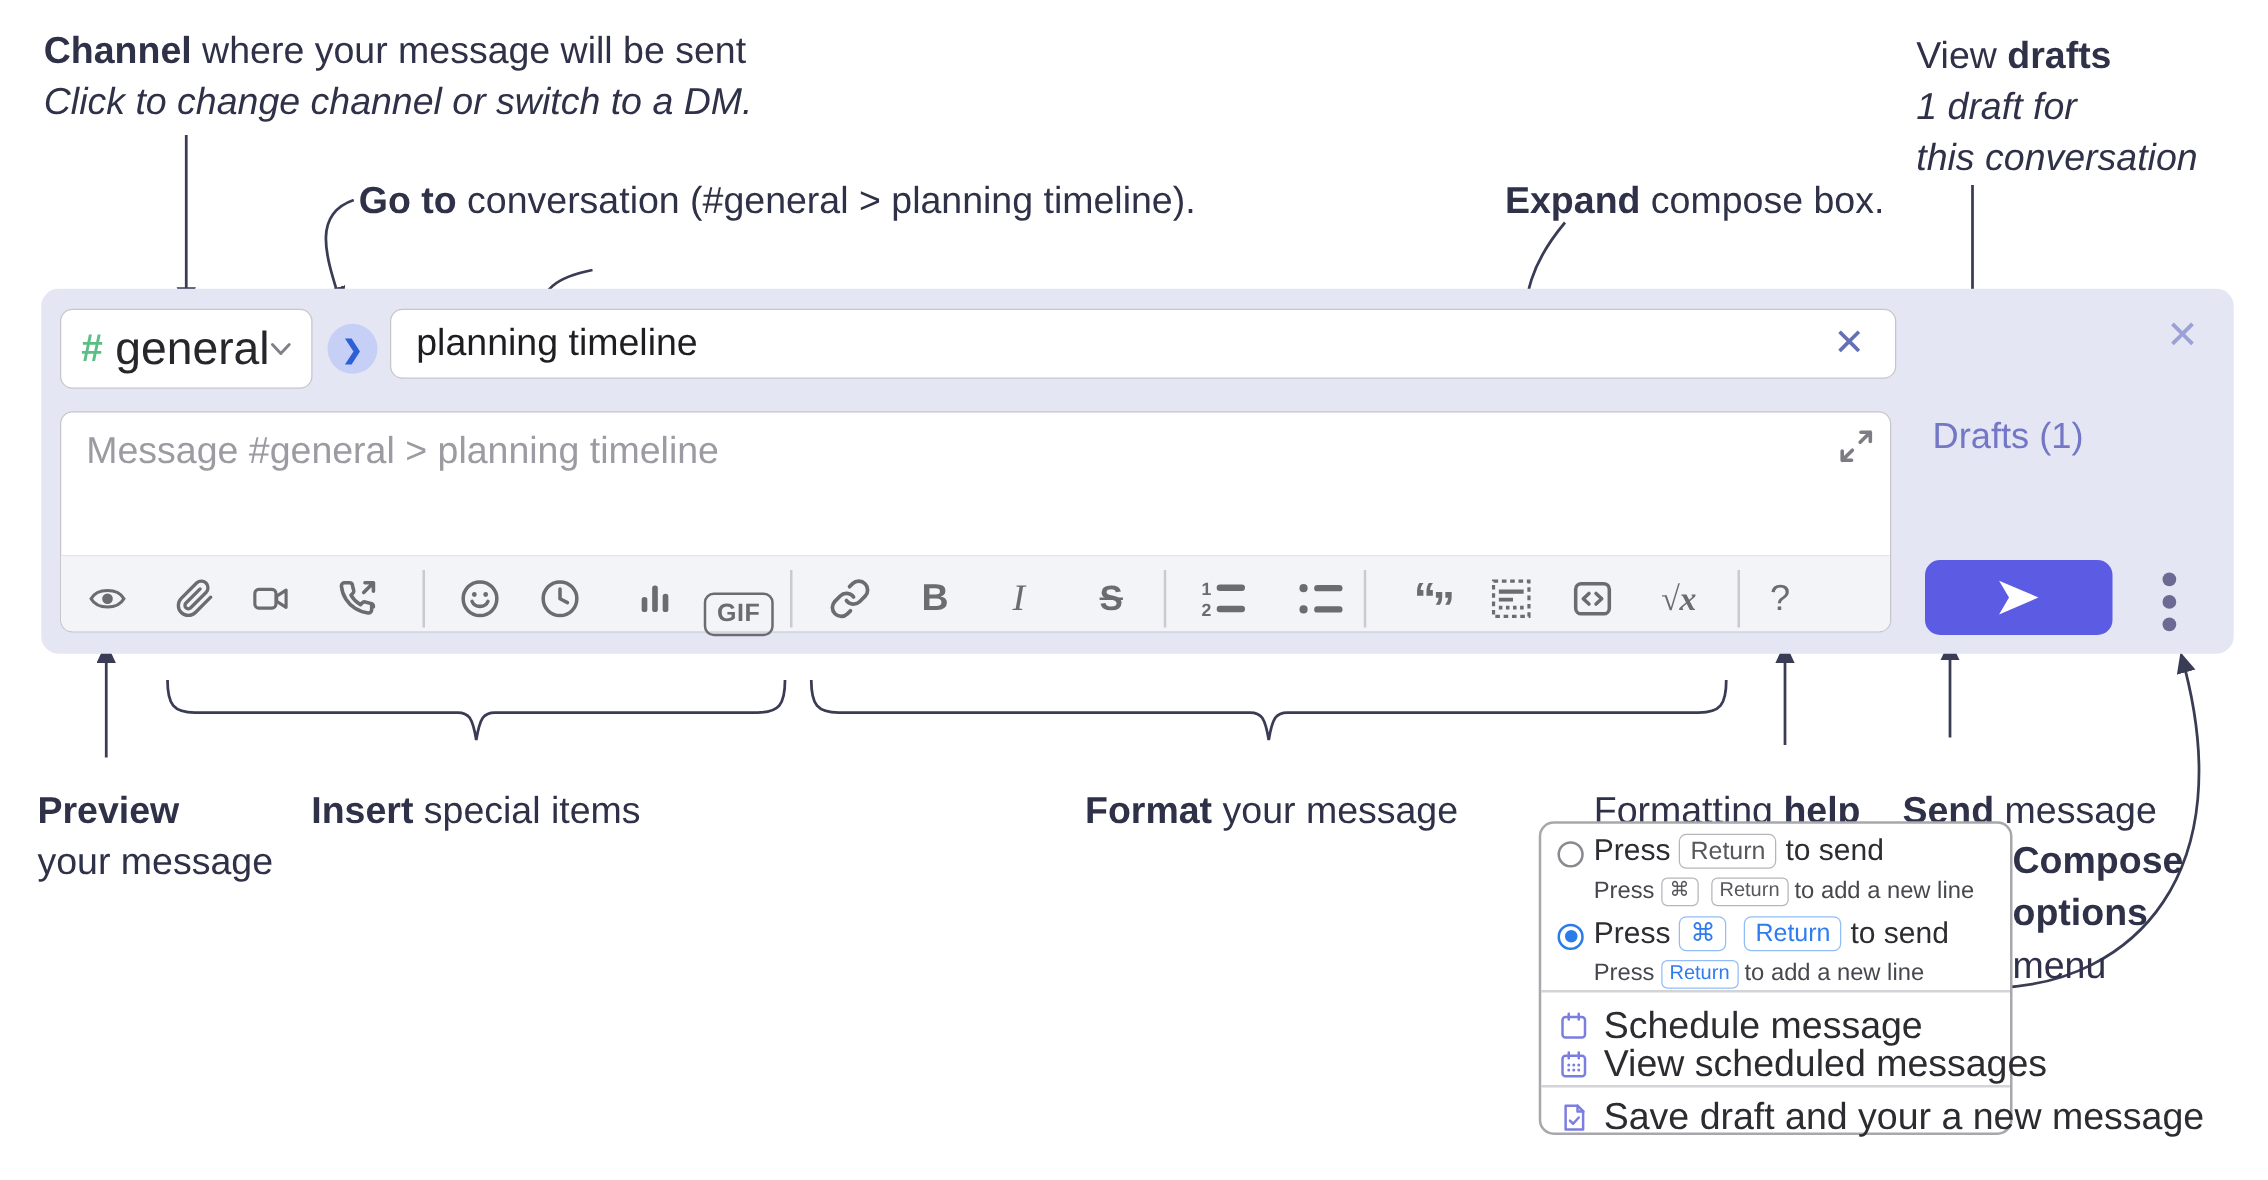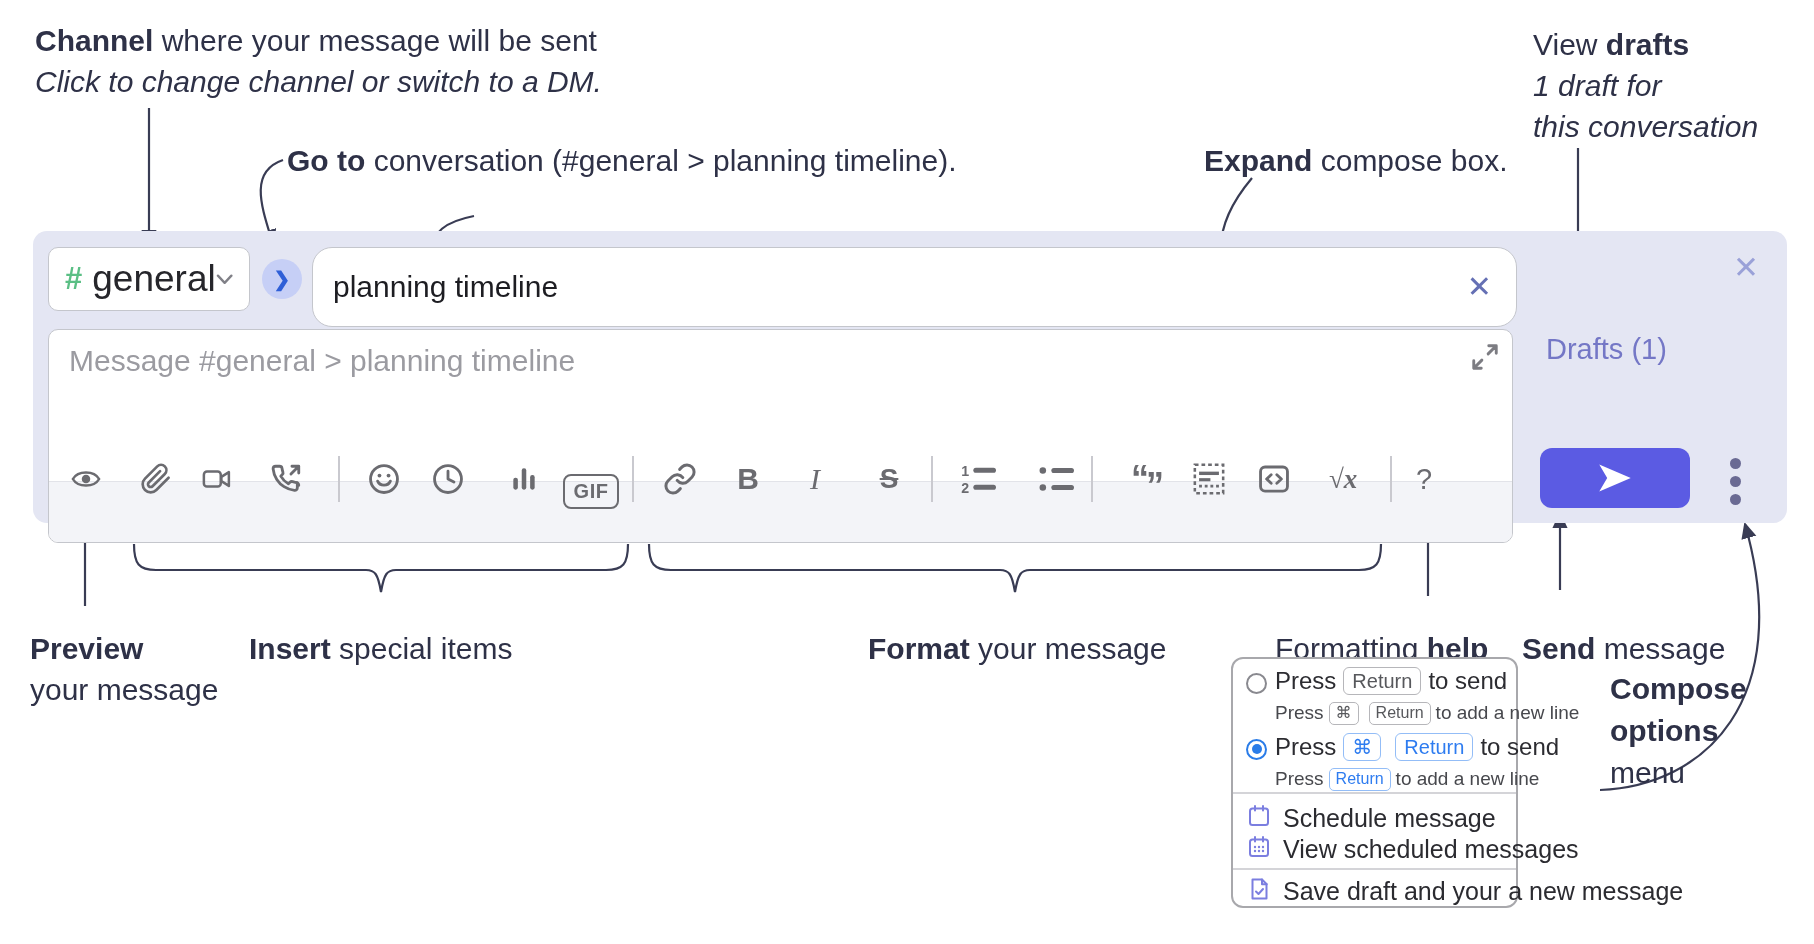--- a/index.html
+++ b/index.html
@@ -19,28 +19,28 @@
     background:#e4e6f3;border-radius:14px;}
 
   .pill{position:absolute;left:15px;top:16px;width:202px;height:64px;background:#fff;
     border:1.5px solid #c4c6cc;border-radius:10px;display:flex;align-items:center;
     padding:0 16px;box-sizing:border-box;cursor:pointer;}
   .pill .hash{color:#5bbf85;font-weight:700;font-size:31px;margin-right:10px;}
   .pill .chan{font-size:37px;color:#26262b;flex:1;}
   .goto{position:absolute;left:229px;top:28px;width:40px;height:40px;border-radius:50%;
     background:#c6cff6;display:flex;align-items:center;justify-content:center;}
   .goto span{color:#2f5fd7;font-weight:700;font-size:20px;}
-  .topic{position:absolute;left:279px;top:16px;width:1205px;height:80px;background:#fff;
-    border:1.5px solid #c4c6cc;border-radius:20px;box-sizing:border-box;
+  .topic{position:absolute;left:279px;top:16px;width:1205px;height:56px;background:#fff;
+    border:1.5px solid #c4c6cc;border-radius:10px;box-sizing:border-box;
     display:flex;align-items:center;padding:0 24px 0 20px;}
   .topic .val{font-size:30px;color:#1d1d22;flex:1;}
   .xclear{color:#6570b4;font-size:30px;line-height:1;cursor:pointer;}
   .xclose{position:absolute;left:1700px;top:18px;color:#9aa1d8;font-size:31px;cursor:pointer;}
 
-  .msgbox{position:absolute;left:15px;top:98px;width:1465px;height:214px;background:#fff;
+  .msgbox{position:absolute;left:15px;top:98px;width:1465px;height:177px;background:#fff;
     border:1.5px solid #c4c6cc;border-radius:10px;box-sizing:border-box;}
   .ph{position:absolute;left:20px;top:14px;font-size:30px;color:#9b9ba1;}
   .expand{position:absolute;right:12px;top:12px;color:#7c7c82;}
 
   .toolbar{position:absolute;left:0;right:0;bottom:0;height:60px;background:#f3f4f8;
     border-top:1px solid #e2e3e9;border-radius:0 0 9px 9px;}
   .ti{position:absolute;top:129px;width:44px;height:40px;display:flex;align-items:center;
     justify-content:center;color:#6b6b70;cursor:pointer;}
   .tdiv{position:absolute;top:126px;width:2px;height:46px;background:#c9c9cf;}
   .tb-b{font-size:30px;font-weight:700;}
@@ -53,38 +53,38 @@
   .quote-icn{font-size:36px;font-weight:700;letter-spacing:-3px;}
   .quote-icn .q2{position:relative;top:7px;}
 
   .drafts{position:absolute;left:1546px;top:333px;font-size:29px;color:#7477c6;cursor:pointer;}
   .sendbtn{position:absolute;left:1540px;top:448px;width:150px;height:60px;border-radius:12px;
     background:#5b5be3;display:flex;align-items:center;justify-content:center;cursor:pointer;}
   .dots{position:absolute;left:1730px;top:458px;display:flex;flex-direction:column;gap:7px;}
   .dots i{width:11px;height:11px;border-radius:50%;background:#6a6a93;}
 
   
-  .popup{position:absolute;left:1231px;top:657px;width:287px;height:251px;background:#fff;
+  .popup{position:absolute;left:1231px;top:657px;width:379px;height:251px;background:#fff;
     border:2px solid #a8a8ac;border-radius:12px;box-sizing:border-box;font-size:24px;color:#2c2c31;}
   .prow{position:absolute;left:42px;white-space:nowrap;display:flex;align-items:center;}
   .psub{position:absolute;left:42px;white-space:nowrap;display:flex;align-items:center;
     font-size:19px;color:#47484d;}
   .radio{position:absolute;left:13px;width:21px;height:21px;border:2.5px solid #89898f;
     border-radius:50%;box-sizing:border-box;cursor:pointer;}
   .radio.sel{border-color:#2a7ce8;}
   .radio.sel::after{content:"";display:block;width:10px;height:10px;border-radius:50%;
     background:#2a7ce8;margin:3px auto;}
   kbd{display:inline-block;border:1.5px solid #b6b6ba;border-radius:6px;padding:0 8px;
     margin:0 7px;font-size:20px;color:#57585c;font-family:"Liberation Sans",sans-serif;
     line-height:1.3;background:#fff;}
   .psub kbd{font-size:16px;padding:0 6px;margin:0 5px;border-radius:5px;}
   kbd.blue{border-color:#93bdf7;color:#2e7cf0;}
   .pdiv{position:absolute;left:0;width:100%;height:1.5px;background:#d4d4d8;}
-  .pitem{position:absolute;left:14px;display:flex;align-items:flex-start;gap:12px;
-    font-size:25px;color:#2b2b30;cursor:pointer;white-space:nowrap;}
+  .pitem{position:absolute;left:14px;display:flex;align-items:center;gap:12px;
+    font-size:30px;color:#2b2b30;cursor:pointer;white-space:nowrap;}
   .pitem svg{flex:0 0 auto;}
 </style>
 </head>
 <body>
 
 <div class="canvas">
 
   <svg class="overlay" width="1814" height="944">
     <defs>
       <marker id="ah" markerWidth="9" markerHeight="9" refX="6.5" refY="3.5" orient="auto">

